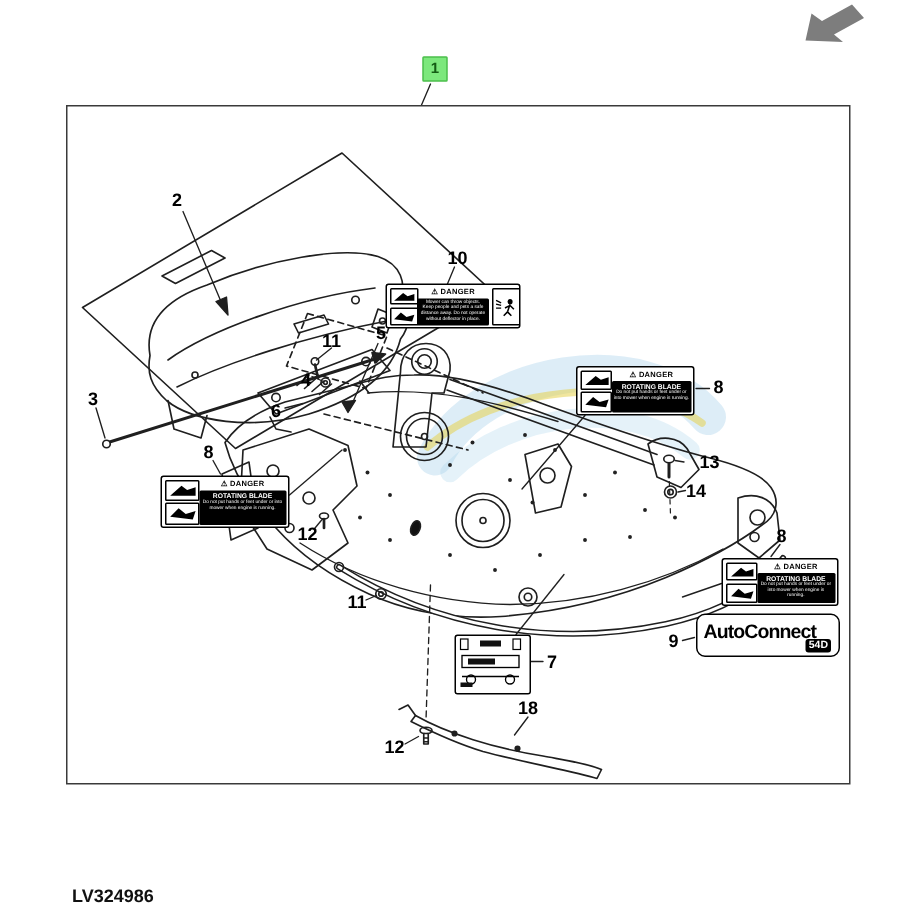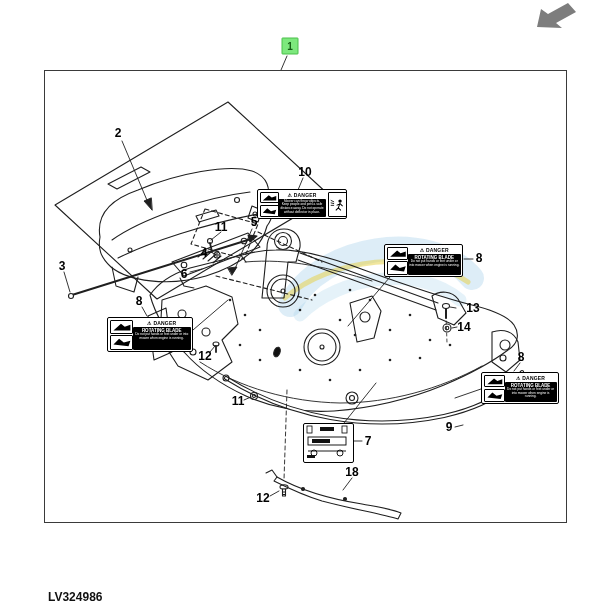--- a/index.html
+++ b/index.html
@@ -281,20 +281,24 @@
       <rect x="16" y="3" width="14" height="4" fill="#111"></rect>
       <rect x="4" y="13" width="38" height="8" fill="none" stroke="#000" stroke-width="0.9"></rect>
       <rect x="8" y="15" width="18" height="4" fill="#111"></rect>
       <line x1="4" y1="27" x2="42" y2="27" stroke="#000" stroke-width="0.9"></line>
       <circle cx="10" cy="29" r="3" fill="none" stroke="#000" stroke-width="0.9"></circle>
       <circle cx="36" cy="29" r="3" fill="none" stroke="#000" stroke-width="0.9"></circle>
       <rect x="3" y="31" width="8" height="3" fill="#111"></rect>
     </svg>
   </div>
 
+  <div class="autoconnect">
+    <div class="ac-brand">AutoConnect</div>
+    <div class="ac-model">54D</div>
+  </div>
 <div class="dlabel rb" style="left: 107px; top: 317px; width: 86px; height: 35px;">
     <div class="picto-col">
       <svg class="picto" viewBox="0 0 22 13">
         <path d="M2,10 L10,3 L14,6 L20,4 L20,10 Z" fill="#000"></path>
       </svg>
       <svg class="picto" viewBox="0 0 22 13">
         <path d="M2,9 L8,3 L13,7 L20,5 L18,11 Z" fill="#000"></path>
       </svg>
     </div>
     <div class="text-col">

